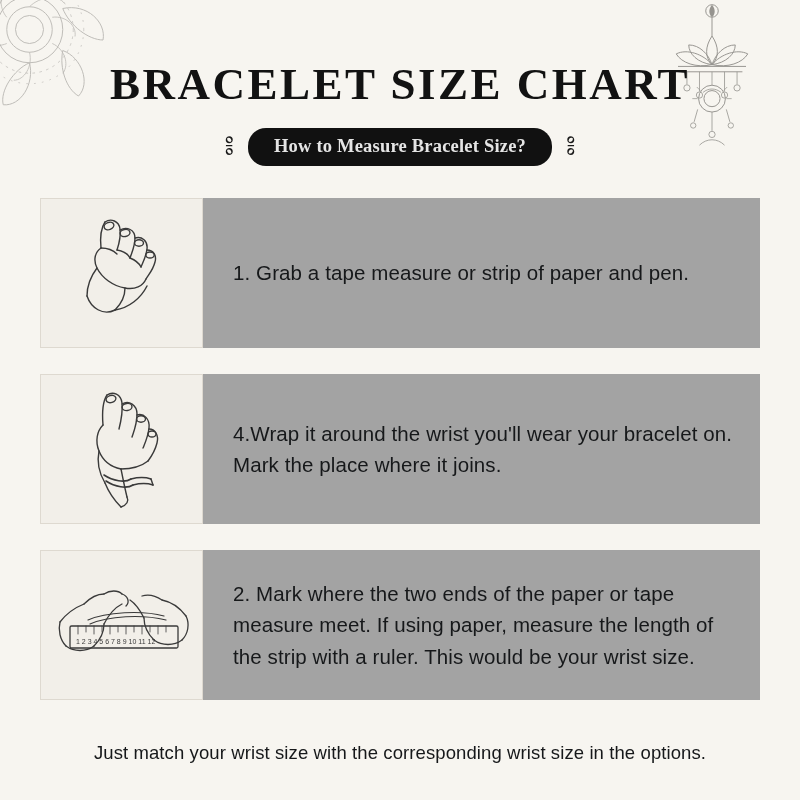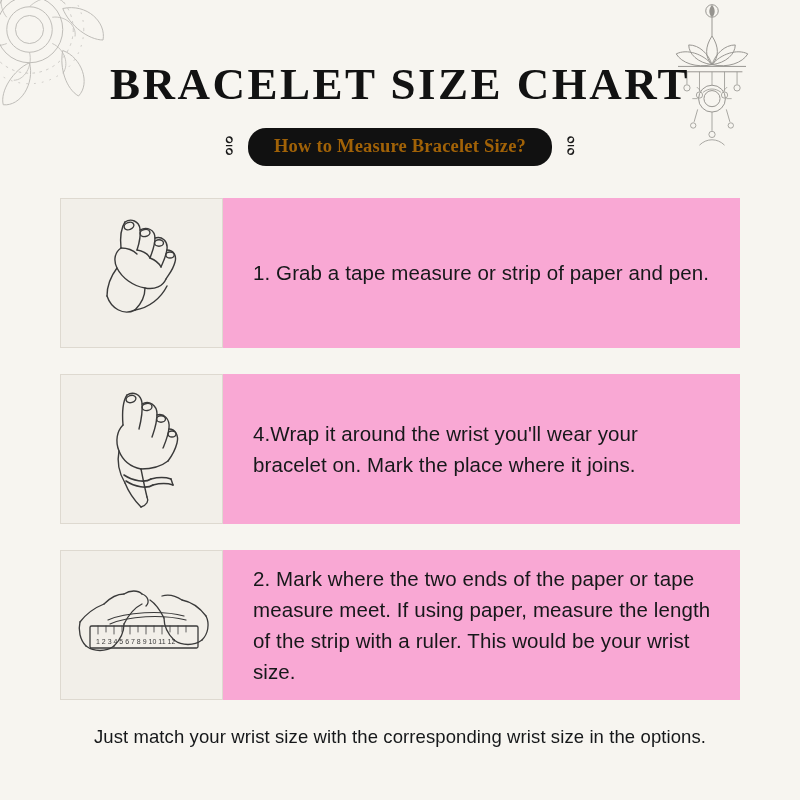--- a/index.html
+++ b/index.html
@@ -29,21 +29,21 @@
     right: 34px;
     width: 108px;
     height: 170px;
     opacity: 0.8;
   }
 
   
   .page {
     position: relative;
     z-index: 2;
-    padding: 0 60px;
+    padding: 0 40px;
   }
   .title {
     text-align: center;
     font-family: "Liberation Serif", serif;
     font-size: 45px;
     letter-spacing: 2.5px;
     font-weight: 700;
     margin: 58px 0 0 0;
     color: #121212;
   }
@@ -57,41 +57,41 @@
   .flourish {
     font-family: "Liberation Serif", serif;
     font-size: 25px;
     color: #1a1a1a;
     line-height: 1;
     transform: translateY(-2px);
   }
   .flourish.right { transform: translateY(-2px) scaleX(-1); }
   .subtitle-pill {
     background: #111111;
-    color: #a16207;
+    color: #e5e5e5;
     border-radius: 18px;
     padding: 8px 26px 9px;
     font-family: "Liberation Serif", serif;
     font-size: 18.5px;
     font-weight: 700;
     letter-spacing: 0.2px;
     white-space: nowrap;
   }
 
   
   .steps {
     margin-top: 32px;
     display: flex;
     flex-direction: column;
     gap: 26px;
   }
   .step {
     display: flex;
     align-items: stretch;
-    background: #f9a8d4;
+    background: #a3a3a3;
     min-height: 150px;
   }
   .step-illustration {
     width: 163px;
     flex: 0 0 163px;
     background: #f2efe9;
     border: 1px solid #ded9d0;
     display: flex;
     align-items: center;
     justify-content: center;
@@ -102,21 +102,21 @@
     align-items: center;
     padding: 6px 26px 6px 30px;
     font-size: 20.5px;
     line-height: 1.52;
     color: #16181a;
     letter-spacing: 0.1px;
   }
   .step-text span { display: block; }
 
   .footer-note {
-    margin-top: 26px;
+    margin-top: 42px;
     text-align: center;
     font-size: 18.5px;
     color: #16181a;
     letter-spacing: 0.1px;
   }
 </style>
 </head>
 <body>
 
 <svg class="corner-mandala" viewBox="0 0 200 200">

